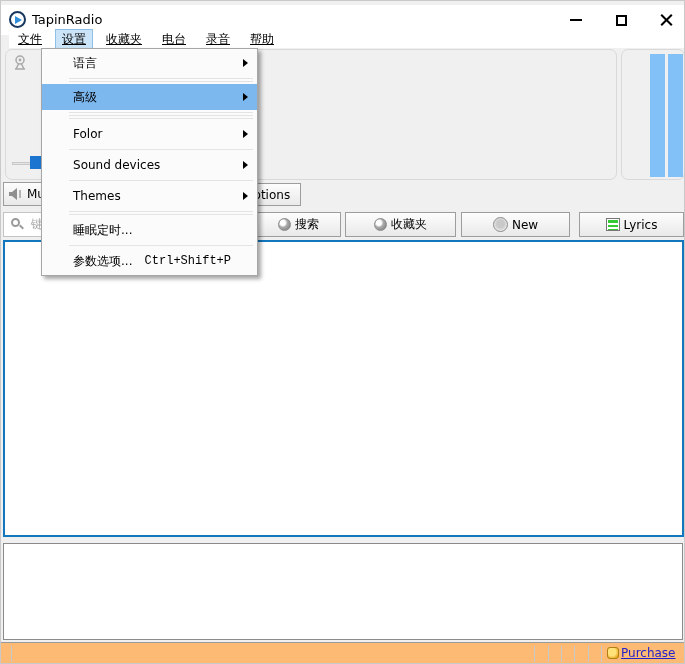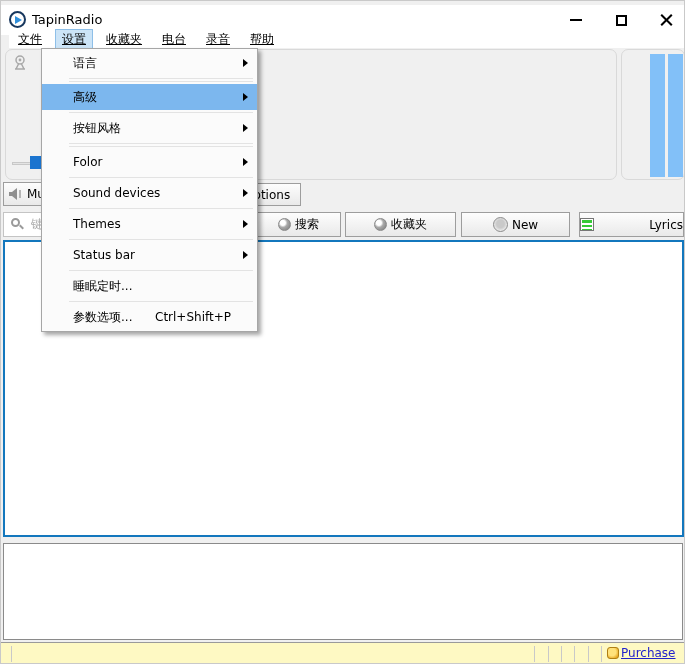--- a/index.html
+++ b/index.html
@@ -49,55 +49,55 @@
   .search-box { position:absolute; left:2px; top:211px; width:252px; height:25px; background:#fff;
                 border:1px solid #c4c4c4; display:flex; align-items:center; padding-left:7px; gap:7px; }
   .mag-icon { position:relative; width:13px; height:13px; }
   .mag-icon .lens { position:absolute; left:0; top:0; width:9px; height:9px; border:2px solid #9a9a9a; border-radius:50%; }
   .mag-icon .stem { position:absolute; left:8px; top:8px; width:5px; height:2px; background:#9a9a9a; transform:rotate(45deg); }
   .ph { color:#a9a9a9; font-size:12px; white-space:nowrap; overflow:hidden; }
   .big-btn { position:absolute; top:211px; height:25px; }
   .btn-search { left:255px; width:85px; }
   .btn-fav    { left:344px; width:111px; }
   .btn-new    { left:460px; width:109px; }
-  .btn-lyrics { left:578px; width:105px;justify-content:space-between; }
+  .btn-lyrics { left:578px; width:105px; }
   .swirl-icon { width:13px; height:13px; border-radius:50%;
                 background: radial-gradient(circle at 35% 35%, #ffffff 0 25%, #a9a9a9 45%, #777 100%);
                 border:1px solid #8a8a8a; }
   .new-icon { width:15px; height:15px; border-radius:50%; border:1px solid #8a8a8a;
               background: radial-gradient(circle at 50% 45%, #c9c9c9 0 40%, #e9e9e9 70%); }
   .lyrics-icon { width:14px; height:13px; border:1px solid #767676; background:
                  linear-gradient(#fff,#fff); position:relative; overflow:hidden; }
   .lyrics-icon i { position:absolute; left:1px; right:1px; height:2px; background:#35c935; }
   .lyrics-icon i:nth-child(1){ top:1px; height:3px; }
   .lyrics-icon i:nth-child(2){ top:6px; }
   .lyrics-icon i:nth-child(3){ top:10px; }
   
   .content-main { position:absolute; left:2px; top:239px; width:681px; height:297px;
                   background:#fff; border:2px solid #1377bd; }
   .content-lower { position:absolute; left:2px; top:542px; width:680px; height:97px;
                    background:#fff; border:1px solid #8a8a8a; }
   
   .statusbar { position:absolute; left:0; top:641px; width:685px; height:23px;
-               background:#fef9c3; border-top:1px solid #9a9a9a; }
+               background:#fdba74; border-top:1px solid #9a9a9a; }
   .sb-sep { position:absolute; top:3px; width:1px; height:16px; background:#c9c9c9; }
   .purchase { position:absolute; left:606px; top:3px; display:flex; align-items:center; gap:2px; }
   .purchase-icon { width:12px; height:12px; border-radius:3px;
                    background: radial-gradient(circle at 40% 40%, #ffe27a 0 45%, #e8a923 80%);
                    border:1px solid #b07f12; }
   .purchase a { color:#2222cc; font-size:12px; text-decoration:underline; }
   
   .dropdown { position:absolute; left:40px; top:47px; width:217px; background:#fbfbfb;
               border:1px solid #a6a6a6; box-shadow:3px 3px 4px rgba(0,0,0,0.35);
               z-index:10; padding:1px 0; }
   .mi { height:26px; display:flex; align-items:center; padding:0 4px 0 31px; font-size:12px; color:#000; }
   .mi.hl { background:#7cb7ee; }
   .mi .u { }
   .mi-label { white-space:nowrap; }
-  .mi-right { margin-left:auto; display:flex; align-items:flex-end; }
+  .mi-right { margin-left:auto; display:flex; align-items:flex-end;font-family:Liberation Mono, monospace; }
   .mi-short { margin-right:6px; font-size:12px; }
   .mi-arrowcol { width:16px; display:flex; justify-content:center; }
   .tri-r { width:0; height:0; border-left:5px solid #000;
            border-top:4px solid transparent; border-bottom:4px solid transparent; }
   .msep { border-top:1px solid #e3e3e3; margin:2px 4px 2px 27px; }
   
   .spk { width:14px; height:12px; position:relative; }
 </style>
 </head>
 <body>
@@ -219,28 +219,20 @@
     <div class="mi hl">
       <span class="mi-label"><span></span><span class="u">高级</span><span></span></span>
       <span class="mi-right">
           <span class="mi-arrowcol">
             <span class="tri-r"></span>
           </span>
         </span>
     </div>
     <div class="msep"></div>
 
-    <div class="mi">
-      <span class="mi-label"><span></span><span class="u">按钮风格</span><span></span></span>
-      <span class="mi-right">
-          <span class="mi-arrowcol">
-            <span class="tri-r"></span>
-          </span>
-        </span>
-    </div>
     <div class="msep"></div>
 
     <div class="msep"></div>
 
     <div class="mi">
       <span class="mi-label"><span></span><span class="u">F</span><span>olor</span></span>
       <span class="mi-right">
           <span class="mi-arrowcol">
             <span class="tri-r"></span>
           </span>
@@ -261,28 +253,20 @@
     <div class="mi">
       <span class="mi-label"><span></span><span class="u">T</span><span>hemes</span></span>
       <span class="mi-right">
           <span class="mi-arrowcol">
             <span class="tri-r"></span>
           </span>
         </span>
     </div>
     <div class="msep"></div>
 
-    <div class="mi">
-      <span class="mi-label"><span>St</span><span class="u">a</span><span>tus bar</span></span>
-      <span class="mi-right">
-          <span class="mi-arrowcol">
-            <span class="tri-r"></span>
-          </span>
-        </span>
-    </div>
     <div class="msep"></div>
 
     <div class="mi">
       <span class="mi-label"><span></span><span class="u">睡</span><span>眠定时...</span></span>
       <span class="mi-right">
           <span class="mi-arrowcol"></span>
         </span>
     </div>
     <div class="msep"></div>
 

